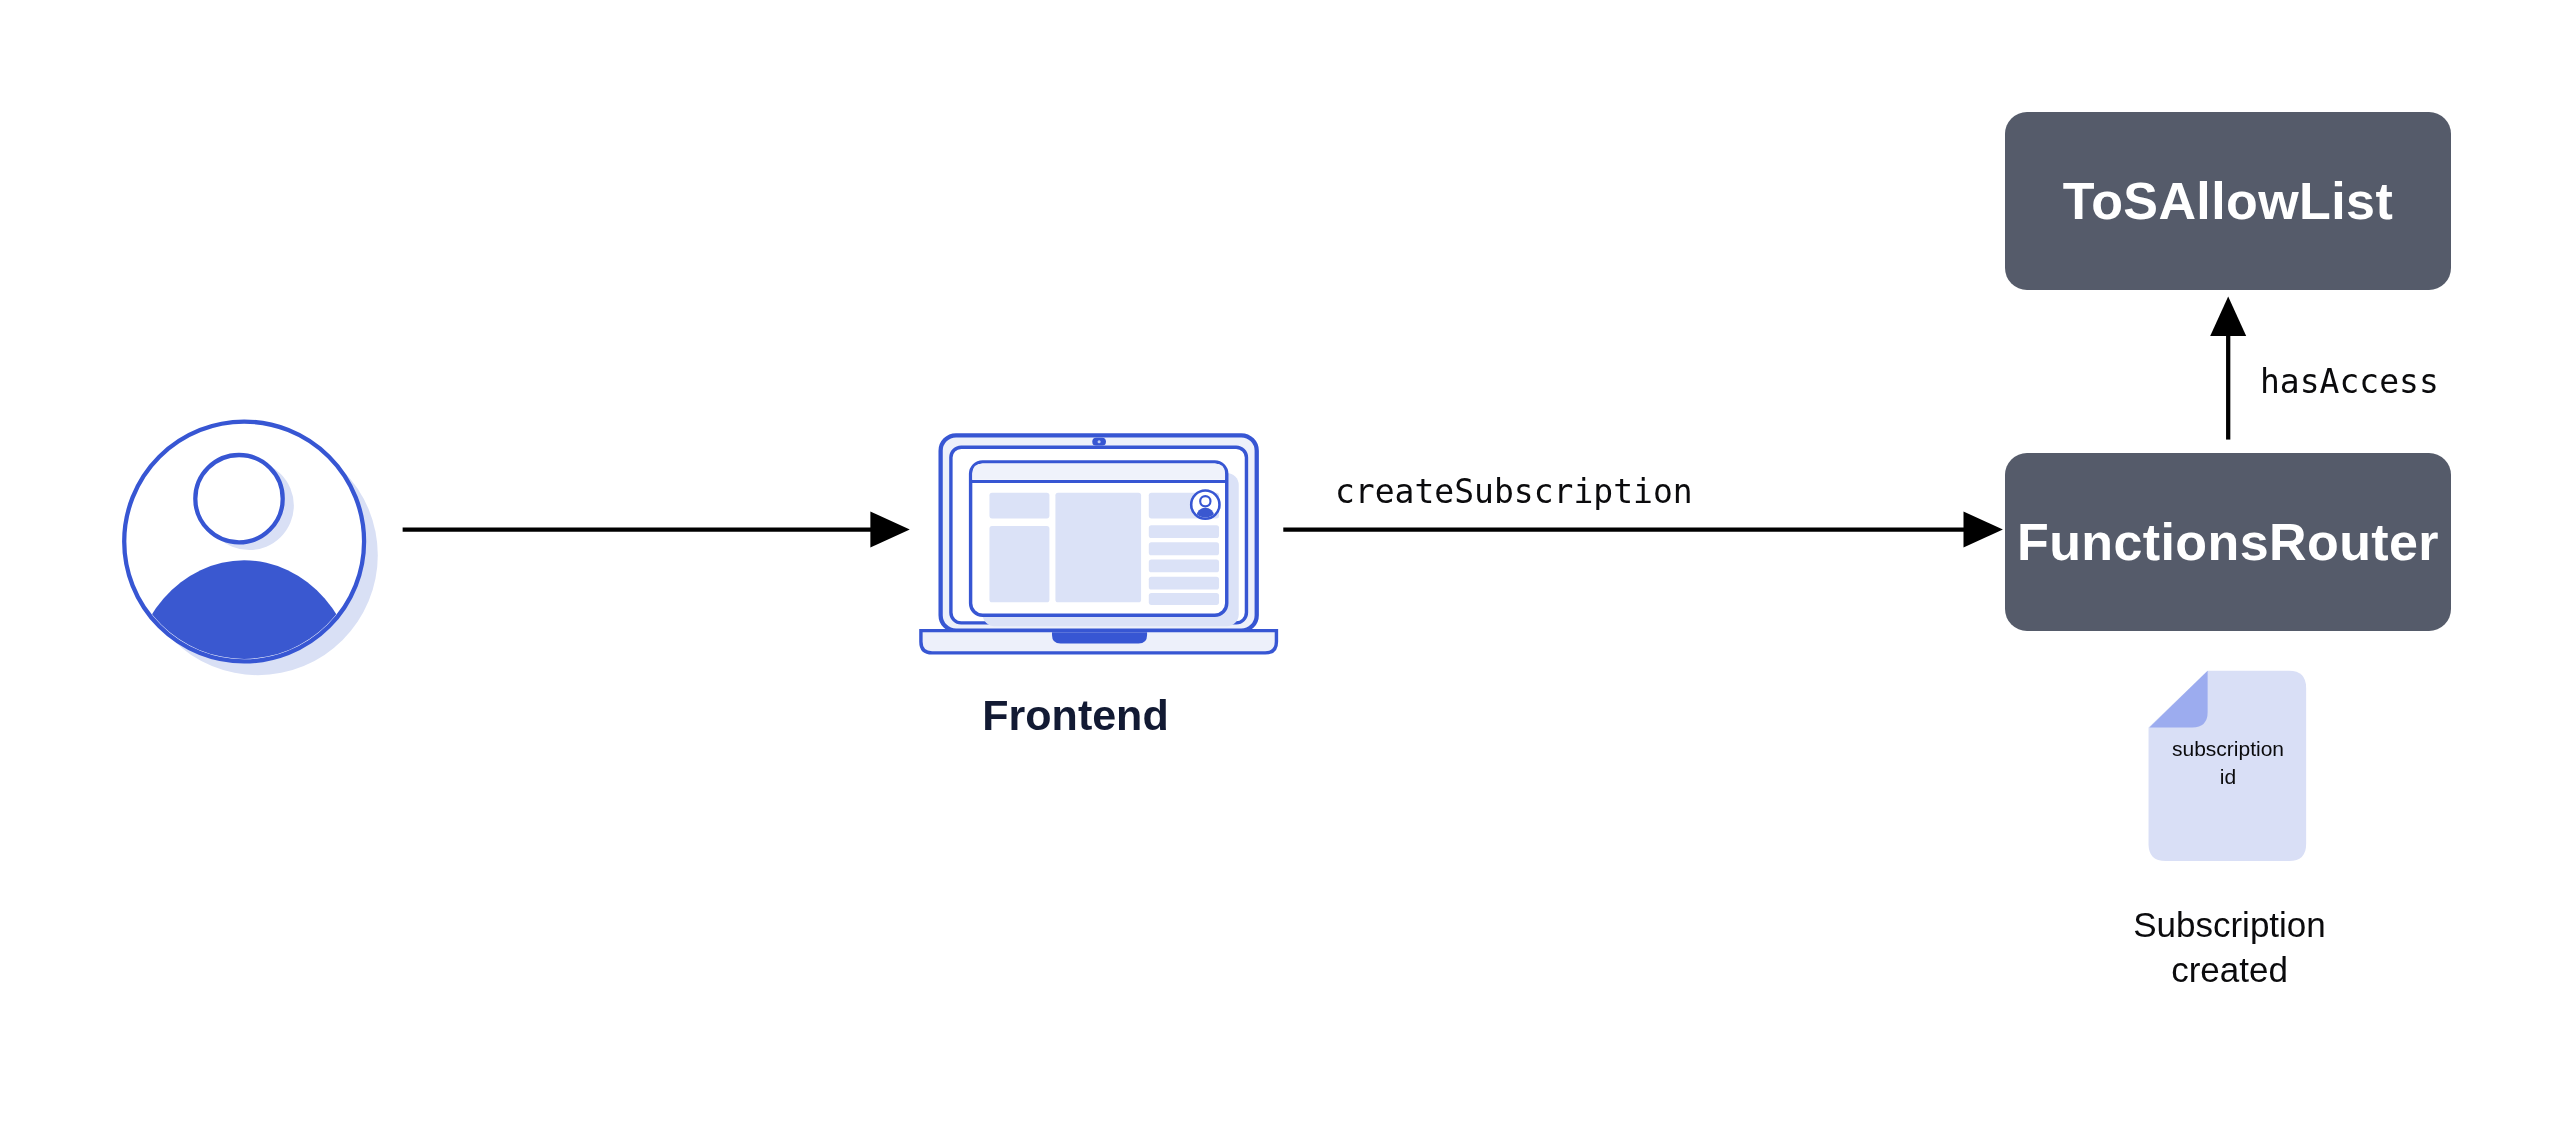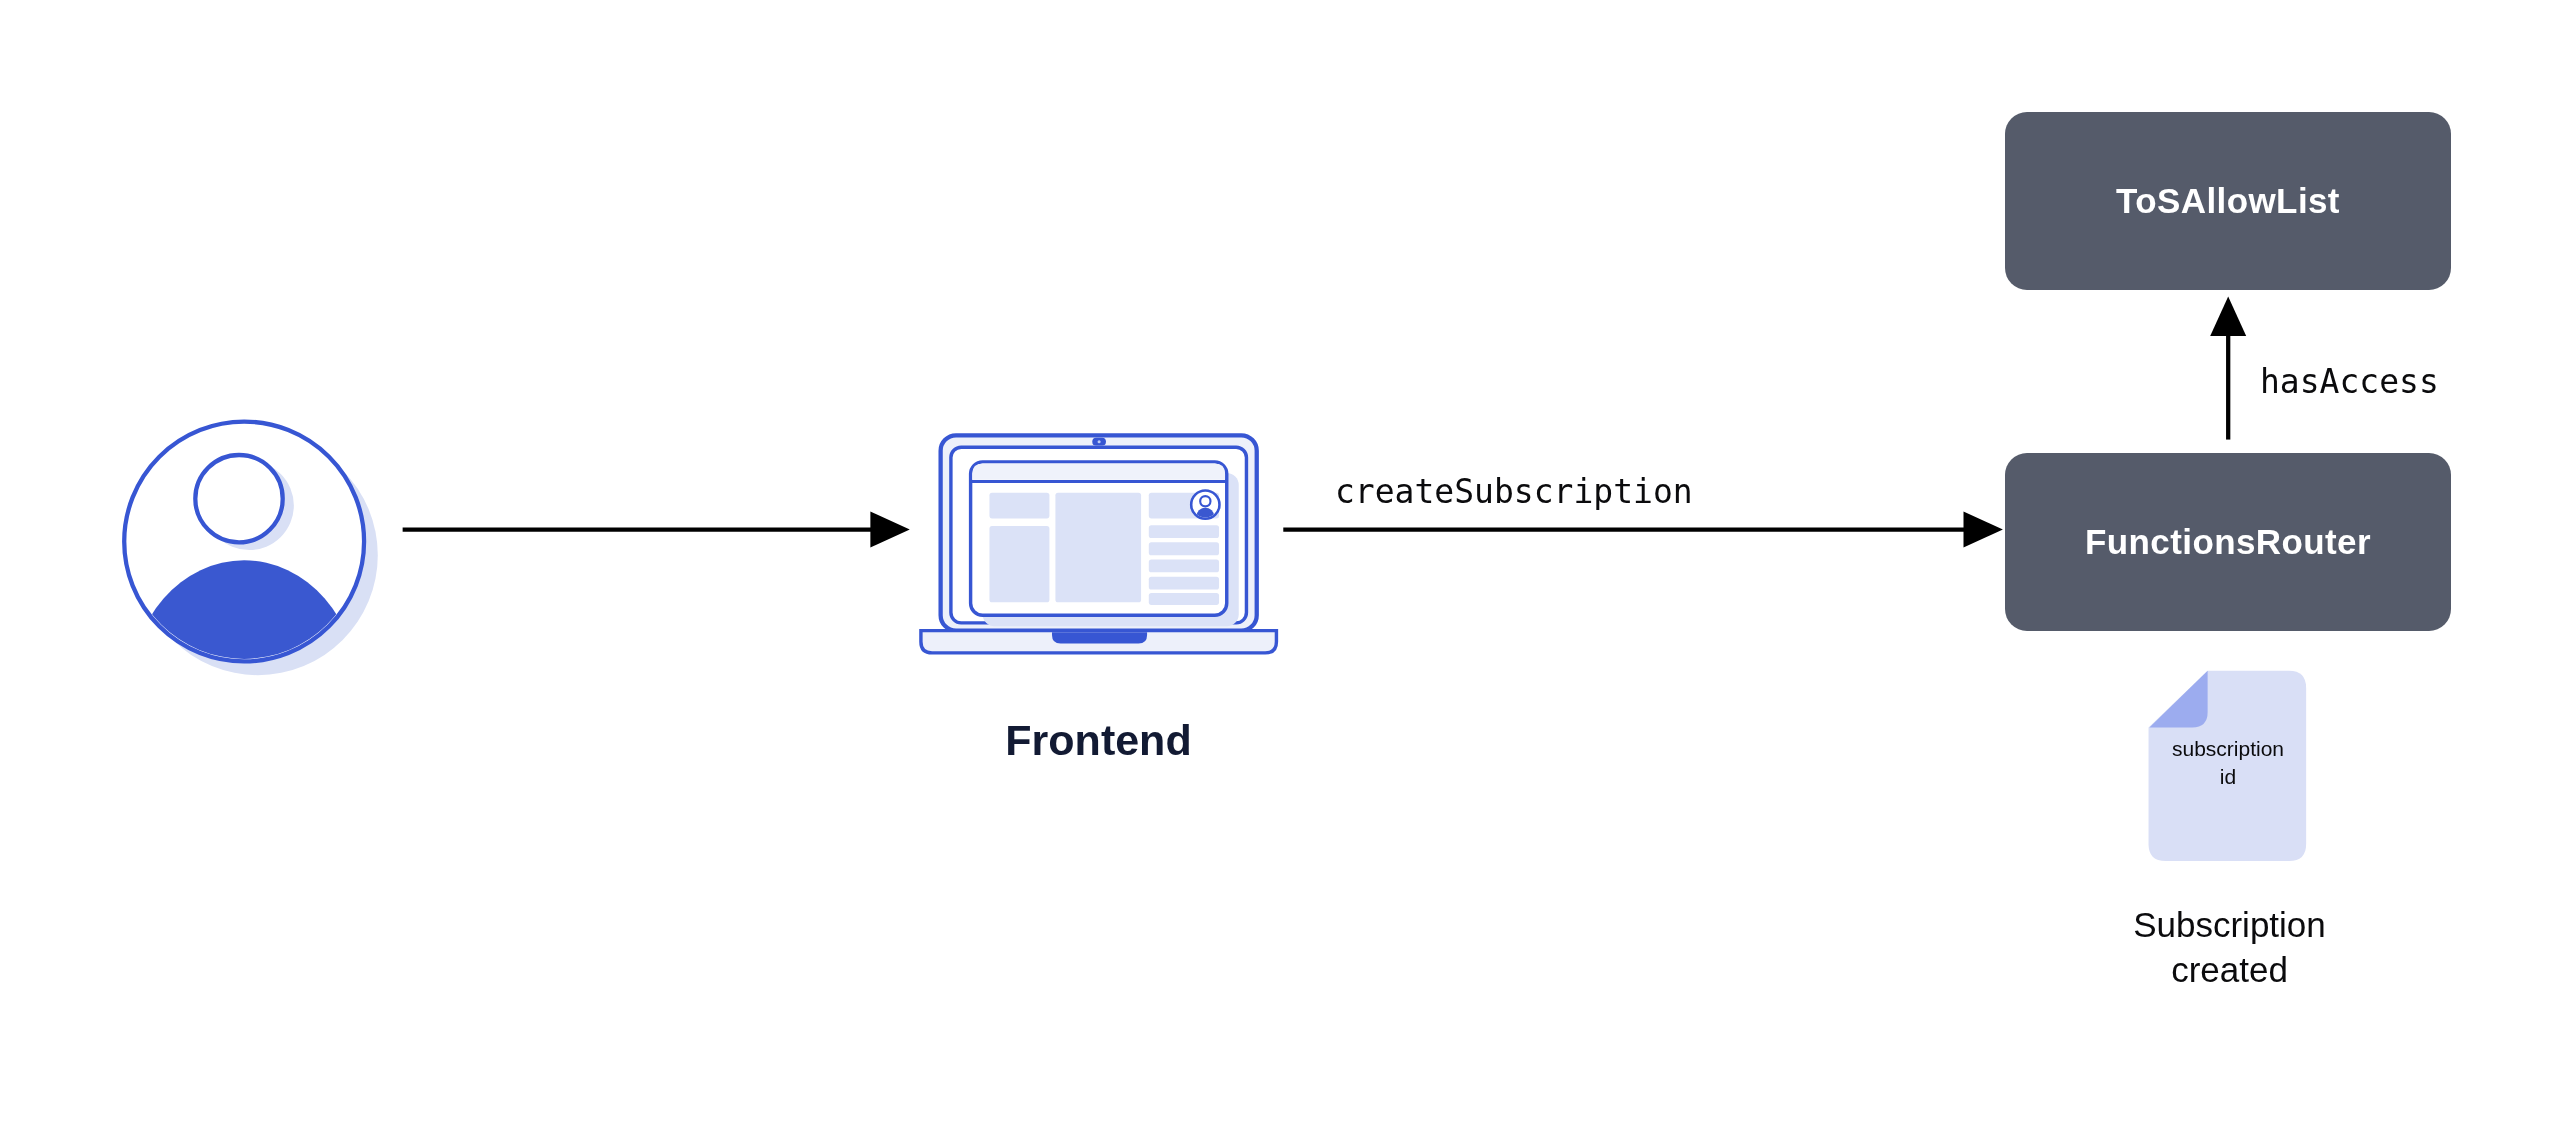--- a/index.html
+++ b/index.html
@@ -48,37 +48,37 @@
   .contract-box{
     position:absolute;
     width:446px;
     height:178px;
     background:var(--box-bg);
     border-radius:22px;
     display:flex;
     align-items:center;
     justify-content:center;
     color:var(--box-text);
-    font-size:35px;
+    font-size:52px;
     font-weight:700;
     letter-spacing:0.4px;
   }
   .box-tos{left:2005px;top:112px;}
   .box-fr{left:2005px;top:453px;}
 
   .node-label{
     position:absolute;
     text-align:center;
     color:var(--label-navy);
     font-size:43px;
     font-weight:700;
     line-height:47px;
   }
   .label-eoa{left:117px;top:692px;width:257px;}
-  .label-frontend{left:927px;top:692px;width:343px;margin-top:25px;}
+  .label-frontend{left:904px;top:692px;width:343px;}
 
   .edge-label{
     position:absolute;
     font-family:"DejaVu Sans Mono","Liberation Mono",monospace;
     font-size:33px;
     line-height:41px;
     color:var(--text-black);
   }
   .label-create{left:1335px;top:471px;width:600px;text-align:left;}
   .label-hasaccess{left:2260px;top:361px;width:360px;text-align:left;}

